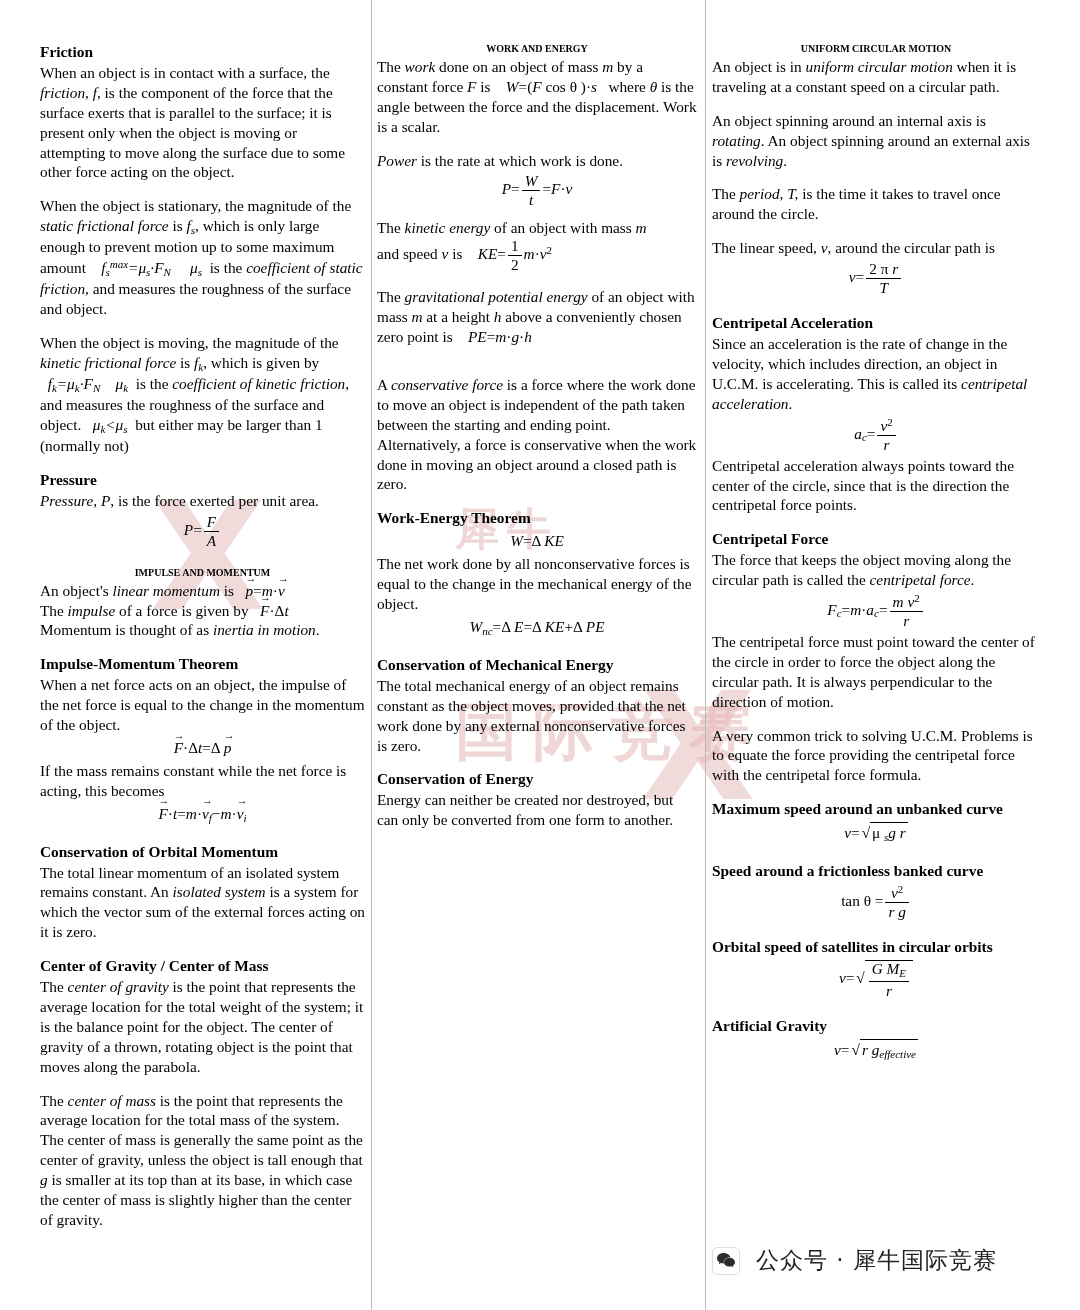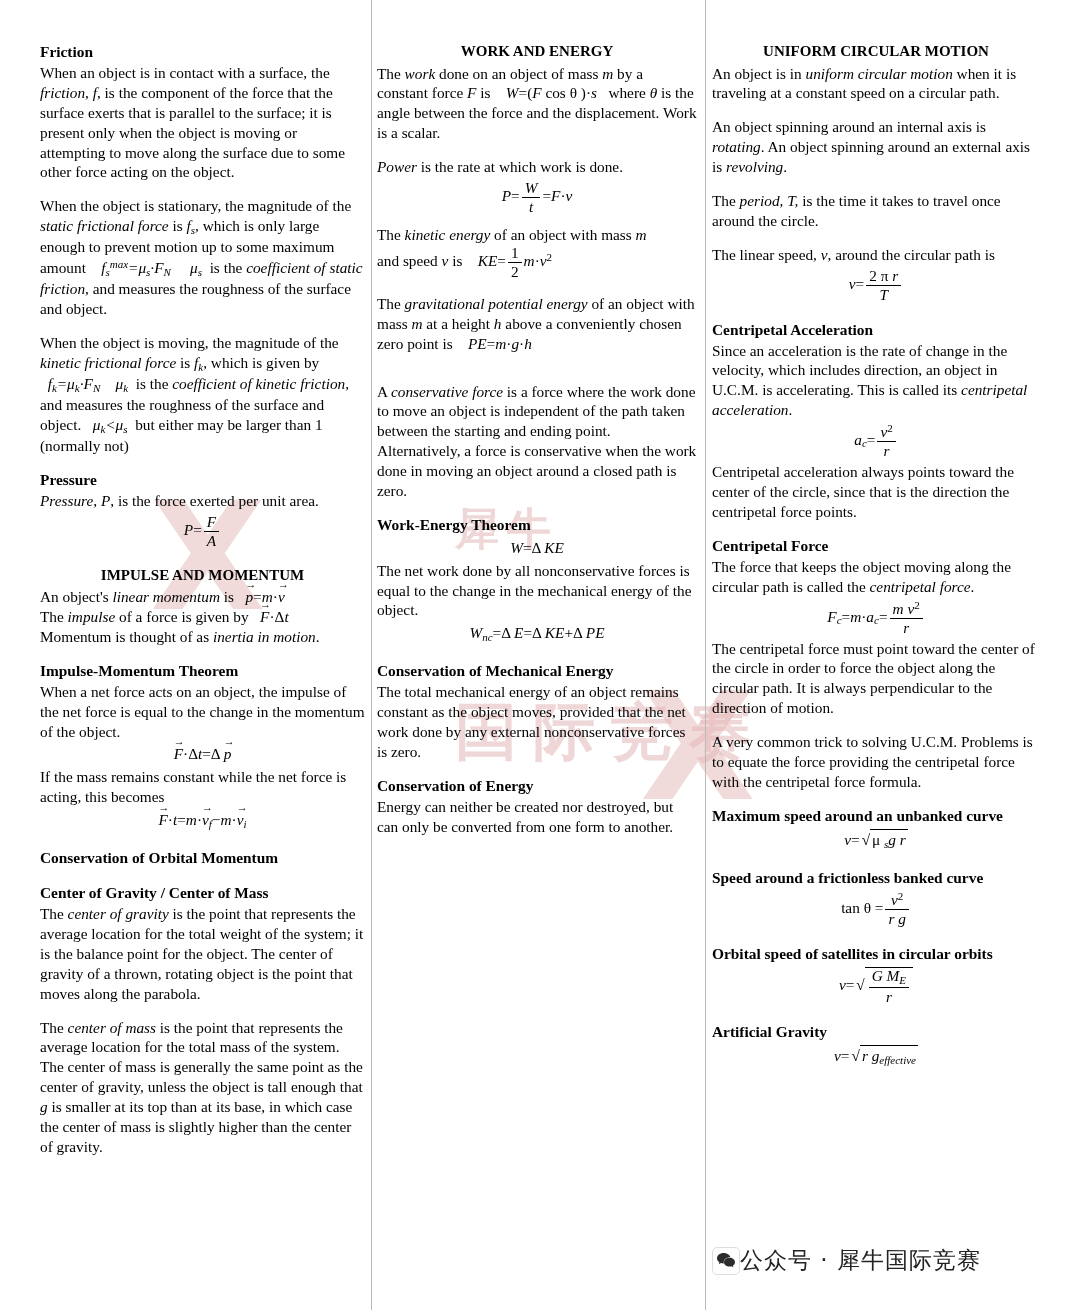--- a/index.html
+++ b/index.html
@@ -72,21 +72,21 @@
     width: 0;
     border-left: 1px solid #b9b9b9;
     height: 1310px;
     z-index: 1;
   }
   .vrule-a { left: 371px; }
   .vrule-b { left: 705px; }
 
   h2.section {
     font-weight: bold;
-    font-size: 15px;
+    font-size: 10px;
     text-align: center;
     margin: 0 0 2px 0;
     line-height: 1.3;
   }
   h3.sub {
     font-weight: bold;
     font-size: 15.4px;
     margin: 0 0 1px 0;
     line-height: 1.3;
   }
@@ -148,21 +148,21 @@
   }
   .mono-i { font-style: italic; text-align: center; }
 
   
   .footer {
     position: absolute;
     left: 712px;
     top: 1245px;
     display: flex;
     align-items: center;
-    gap: 0;
+    gap: 16px;
     z-index: 3;
   }
   .wechat-icon {
     width: 26px; height: 26px;
     border-radius: 5px;
     background: #ffffff;
     border: 1px solid #ddd;
     display: flex;
     align-items: center;
     justify-content: center;
@@ -225,20 +225,21 @@
 
       <div class="gap"></div>
       <h3 class="sub">Impulse-Momentum Theorem</h3>
       <p>When a net force acts on an object, the impulse of the net force is equal to the change in the momentum of the object.</p>
       <div class="eq"><i class="vecarrow">F</i>·Δ<i>t</i>=Δ <i class="vecarrow">p</i></div>
       <p>If the mass remains constant while the net force is acting, this becomes</p>
       <div class="eq"><i class="vecarrow">F</i>·<i>t</i>=<i>m</i>·<i class="vecarrow">v</i><span class="sub-s"><i>f</i></span>−<i>m</i>·<i class="vecarrow">v</i><span class="sub-s"><i>i</i></span></div>
 
       <div class="gap"></div>
       <h3 class="sub">Conservation of Orbital Momentum</h3>
+      <p><span>The total linear momentum of an isolated system remains constant.  An </span><i>isolated system</i><span> is a system for which the vector sum of the external forces acting on it is zero.</span></p>
 
       <div class="gap"></div>
       <h3 class="sub">Center of Gravity / Center of Mass</h3>
       <p><span>The </span><i>center of gravity</i><span> is the point that represents the average location for the total weight of the system; it is the balance point for the object.  The center of gravity of a thrown, rotating object is the point that moves along the parabola.</span></p>
       <div class="gap"></div>
       <p><span>The </span><i>center of mass</i><span> is the point that represents the average location for the total mass of the system.  The center of mass is generally the same point as the center of gravity, unless the object is tall enough that </span><i>g</i><span> is smaller at its top than at its base, in which case the center of mass is slightly higher than the center of gravity.</span></p>
     </div>
 
     <div class="col col2">
 

